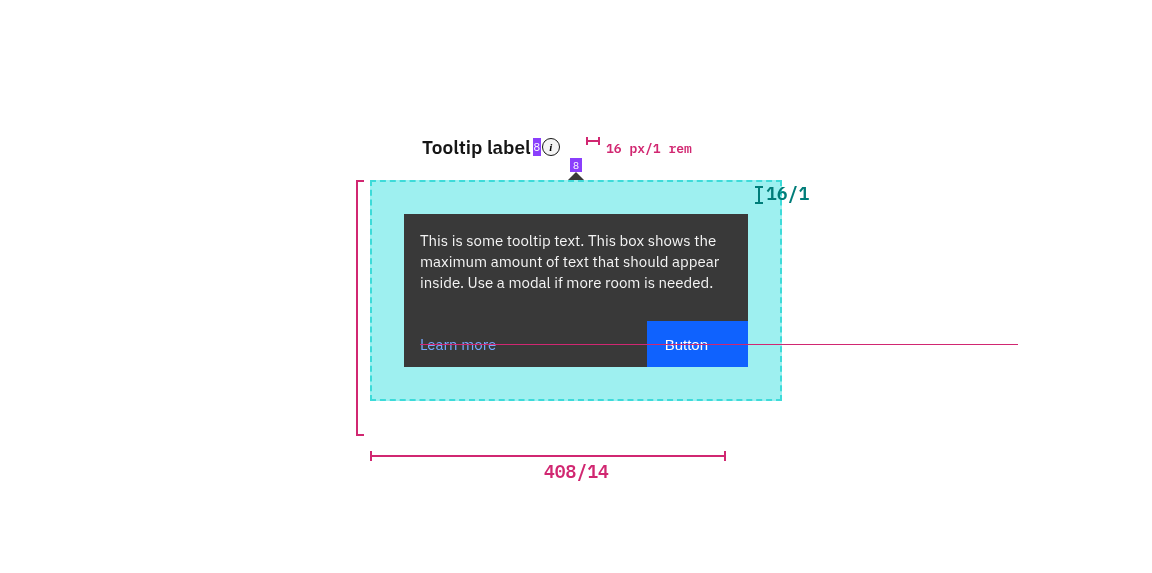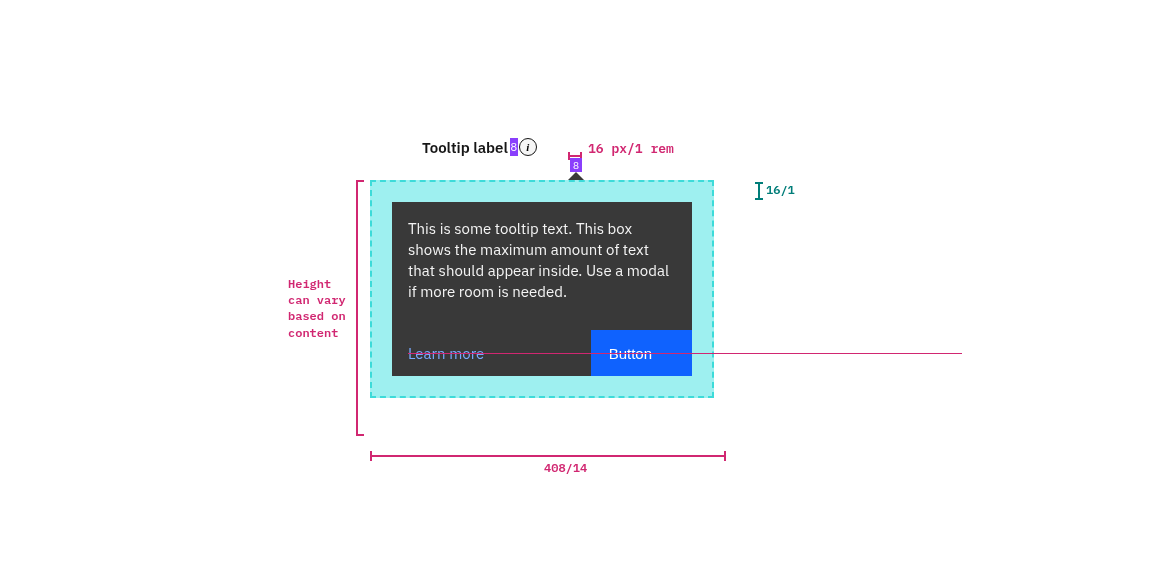--- a/index.html
+++ b/index.html
@@ -18,21 +18,21 @@
     
     .trigger-row {
       position: absolute;
       top: 135px;
       left: 422px;
       display: flex;
       align-items: center;
       height: 24px;
     }
     .trigger-label {
-      font-size: 15px;
+      font-size: 19px;
       font-weight: 600;
       color: #161616;
     }
     .spacer-8a {
       width: 8px;
       height: 18px;
       background: #8a3ffc;
       color: #ffffff;
       font-size: 11px;
       font-family: "IBM Plex Mono", monospace;
@@ -52,23 +52,23 @@
       font-size: 11px;
       font-weight: 700;
       margin-left: 1px;
       background: rgba(0,0,0,0.04);
       position: relative;
     }
     .info-glyph { font-style: italic; font-family: Georgia, serif; }
     .icon-dim-bar {
       position: absolute;
       top: 140px;
-      left: 568px;
-      display: flex;
-      align-items: flex-end;
+      left: 586px;
+      display: flex;
+      align-items: flex-start;
       font-family: "IBM Plex Mono", monospace;
       font-size: 13px;
       font-weight: 600;
       color: #d12771;
     }
     .hmark {
       width: 14px;
       height: 2px;
       background: #d12771;
       position: relative;
@@ -106,24 +106,24 @@
       border-left: 8px solid transparent;
       border-right: 8px solid transparent;
       border-bottom: 8px solid #393939;
     }
 
     
     .tooltip-outer {
       position: absolute;
       top: 180px;
       left: 370px;
-      width: 344px;
+      width: 412px;
       border: 2px dashed #3ddbd9;
       background: #9ef0f0;
-      padding: 20px;
+      padding: 32px;
     }
     .tooltip-inner {
       background: #393939;
       width: 100%;
       padding: 16px 16px 0 16px;
       color: #f4f4f4;
       font-size: 15px;
       line-height: 1.4;
       position: relative;
     }
@@ -158,21 +158,21 @@
       right: -270px;
       top: 50%;
       height: 1px;
       background: #d12771;
     }
 
     
     .ann {
       position: absolute;
       font-family: "IBM Plex Mono", monospace;
-      font-size: 12px;
+      font-size: 18px;
       font-weight: 600;
       color: #d12771;
       line-height: 1.35;
       padding-left: 24px;
     }
     .ann-teal { color: #007d79; }
     .vmark {
       width: 2px;
       height: 18px;
       background: #007d79;
@@ -263,22 +263,18 @@
     </div>
   </div>
 
   <div class="ann ann-teal" style="top:182px; left:734px;">
     <span class="vmark"></span><span>16/1</span>
   </div>
 
   <div class="left-brace">
     <div class="left-brace-line"></div>
   </div>
-  <div class="ann" style="top:276px; left:264px; white-space:pre;">Height
-can vary
-based on
-content</div>
 
   <div class="bottom-rule"></div>
   <div class="ann" style="top:460px; left:520px;">408/14</div>
 
 
 </div>
 
 </body></html>

